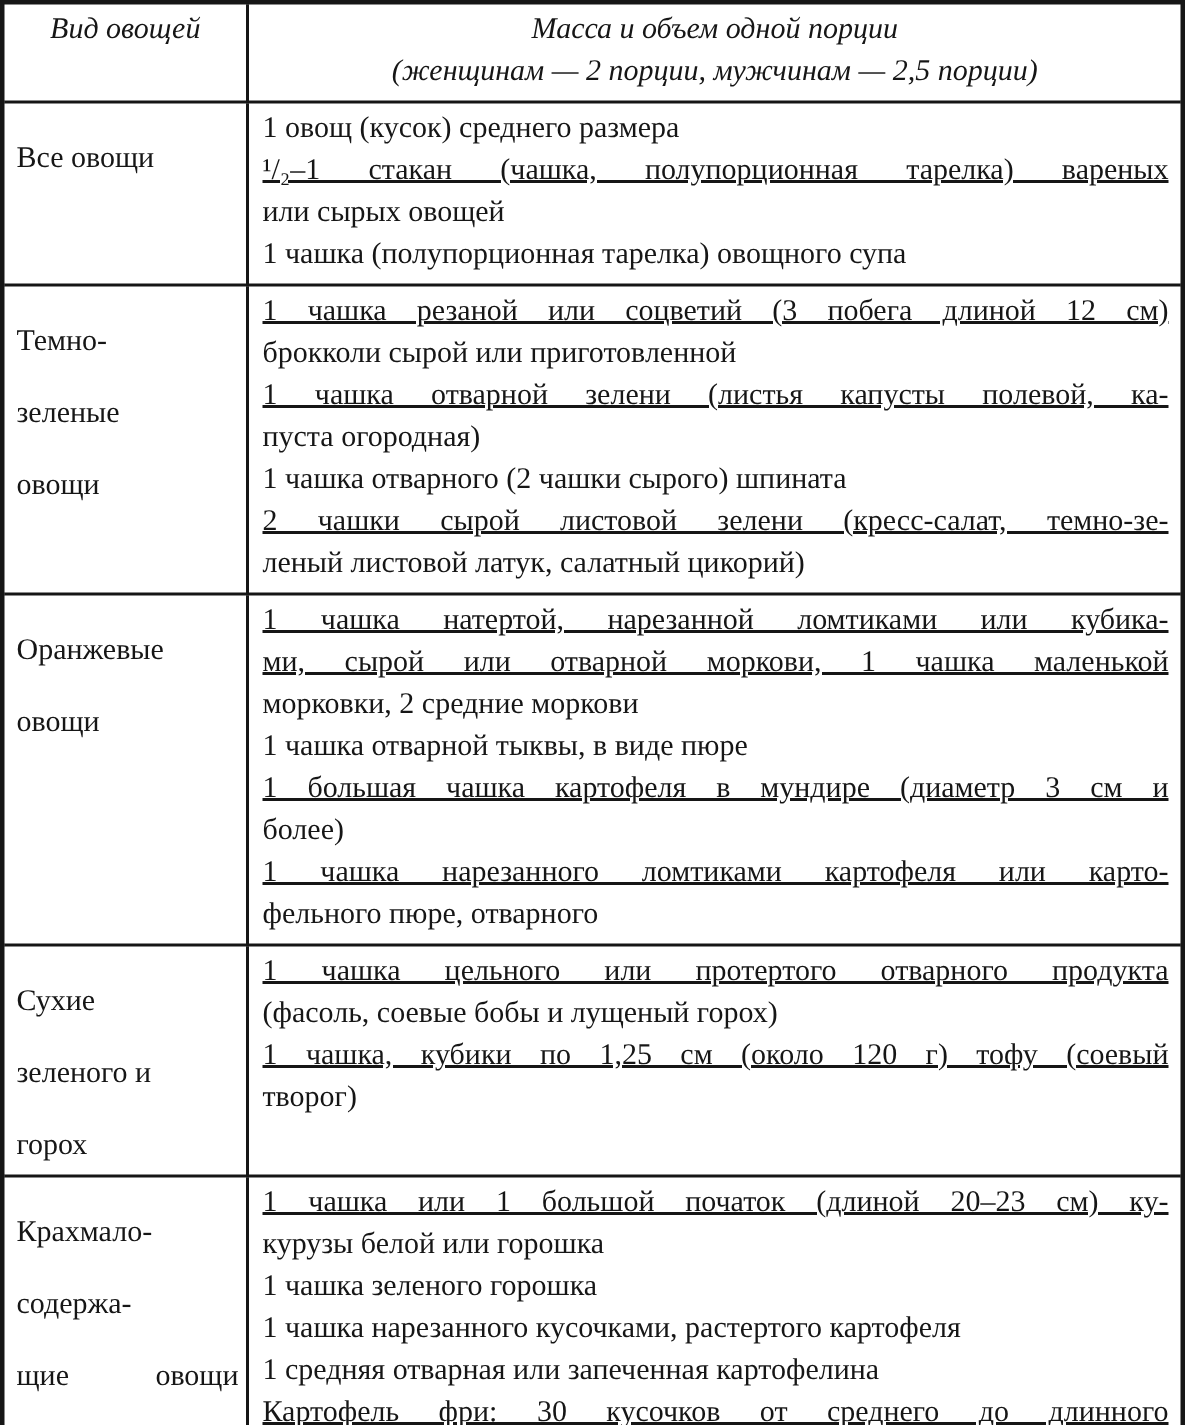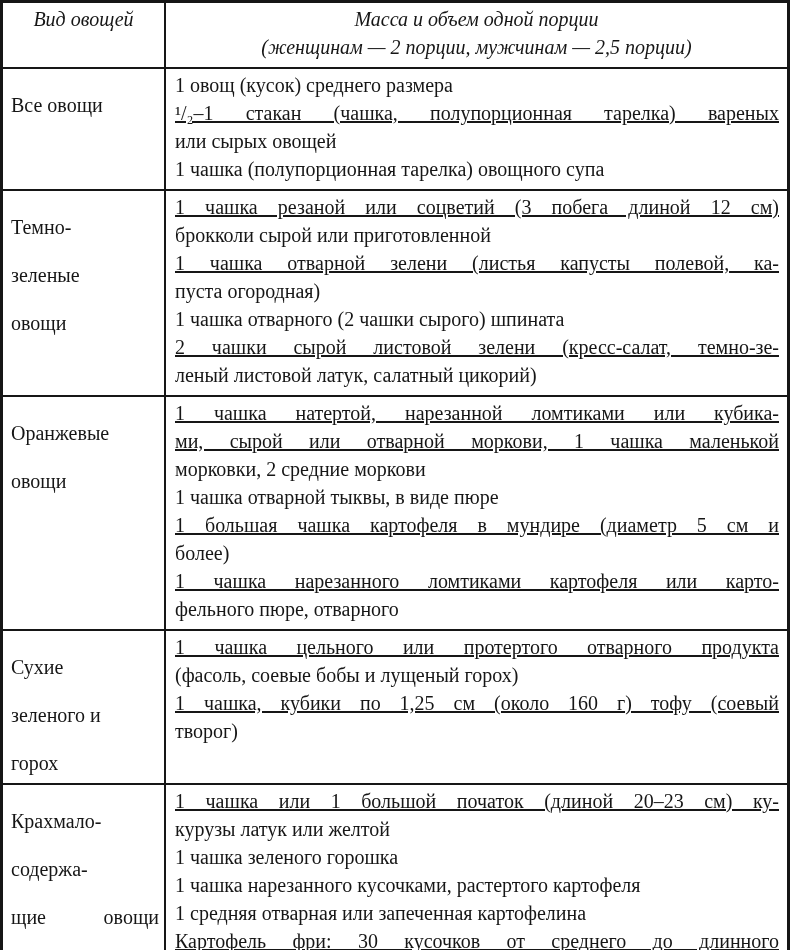--- a/index.html
+++ b/index.html
@@ -129,56 +129,56 @@
           <td class="portion">
             <div class="entry">
               <div class="line j">1 чашка натертой, нарезанной ломтиками или кубика-</div>
               <div class="line j">ми, сырой или отварной моркови, 1 чашка маленькой</div>
               <div class="line">морковки, 2 средние моркови</div>
             </div>
             <div class="entry">
               <div class="line">1 чашка отварной тыквы, в виде пюре</div>
             </div>
             <div class="entry">
-              <div class="line j">1 большая чашка картофеля в мундире (диаметр 5 см и</div>
+              <div class="line j">1 большая чашка картофеля в мундире (диаметр 3 см и</div>
               <div class="line">более)</div>
             </div>
             <div class="entry">
               <div class="line j">1 чашка нарезанного ломтиками картофеля или карто-</div>
               <div class="line">фельного пюре, отварного</div>
             </div>
           </td>
         </tr>
         <tr>
           <td class="cat">
             <div class="cat-line">Сухие</div>
             <div class="cat-line">зеленого и</div>
             <div class="cat-line">горох</div>
           </td>
           <td class="portion">
             <div class="entry">
               <div class="line j">1 чашка цельного или протертого отварного продукта</div>
               <div class="line">(фасоль, соевые бобы и лущеный горох)</div>
             </div>
             <div class="entry">
-              <div class="line j">1 чашка, кубики по 1,25 см (около 160 г) тофу (соевый</div>
+              <div class="line j">1 чашка, кубики по 1,25 см (около 120 г) тофу (соевый</div>
               <div class="line">творог)</div>
             </div>
           </td>
         </tr>
         <tr>
           <td class="cat">
             <div class="cat-line">Крахмало-</div>
             <div class="cat-line">содержа-</div>
             <div class="cat-line">щие овощи</div>
           </td>
           <td class="portion">
             <div class="entry">
               <div class="line j">1 чашка или 1 большой початок (длиной 20–23 см) ку-</div>
-              <div class="line">курузы латук или желтой</div>
+              <div class="line">курузы белой или горошка</div>
             </div>
             <div class="entry">
               <div class="line">1 чашка зеленого горошка</div>
             </div>
             <div class="entry">
               <div class="line">1 чашка нарезанного кусочками, растертого картофеля</div>
             </div>
             <div class="entry">
               <div class="line">1 средняя отварная или запеченная картофелина</div>
             </div>

